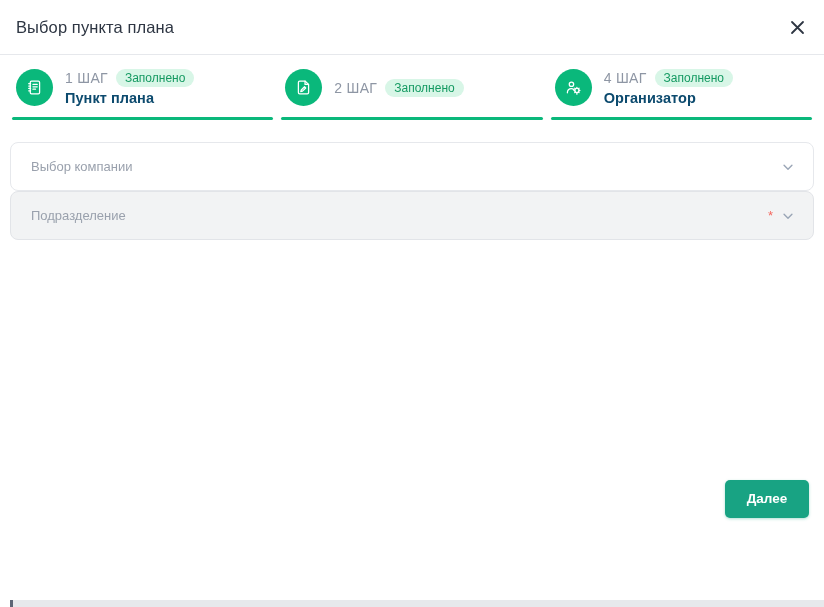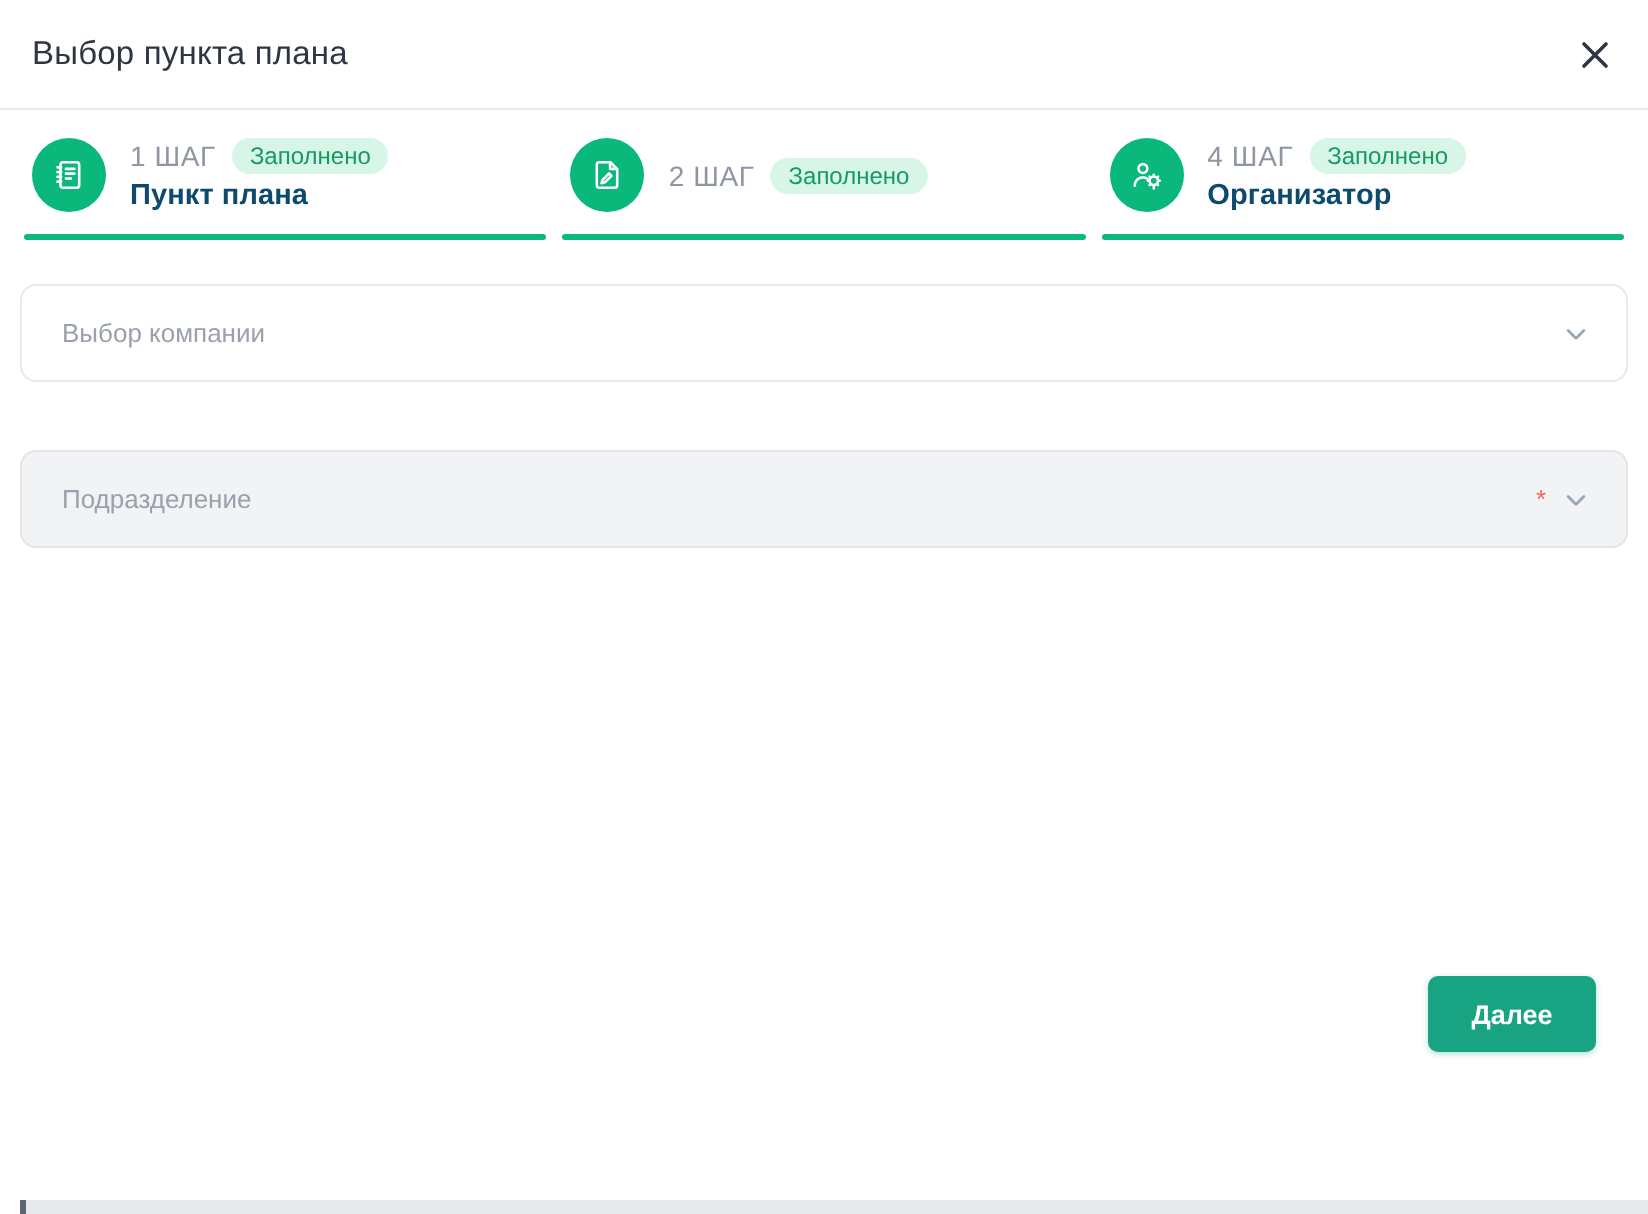--- a/index.html
+++ b/index.html
@@ -128,21 +128,20 @@
     cursor: pointer;
   }
   .field.company {
     background: #ffffff;
     border: 1px solid #e6e8ec;
     margin-top: 22px;
   }
   .field.department {
     background: #f2f3f4;
     border: 1px solid #e2e4e8;
-    margin-top: 34px;
     justify-content: space-between;
   }
   .field-label {
     font-size: 13px;
     color: #9aa1ad;
   }
   .req {
     color: #f4685f;
     margin-left: 2px;
     font-size: 13px;
@@ -168,23 +167,23 @@
     padding: 12px 16px 14px 30px;
     display: flex;
     gap: 0;
   }
 
   
   .footer {
     flex: 0 0 55px;
     position: relative;
     display: flex;
-    align-items: flex-end;
+    align-items: center;
     justify-content: flex-end;
-    padding-right: 26px;
+    padding-right: 15px;
   }
   .next-btn {
     min-width: 84px;
     height: 38px;
     background: #18a383;
     color: #ffffff;
     border: none;
     border-radius: 5px;
     font-size: 13.5px;
     font-weight: bold;

